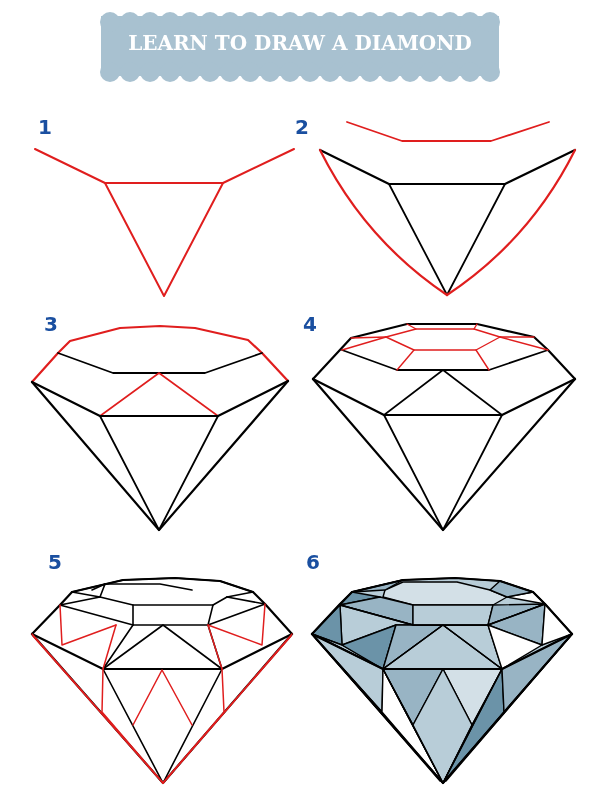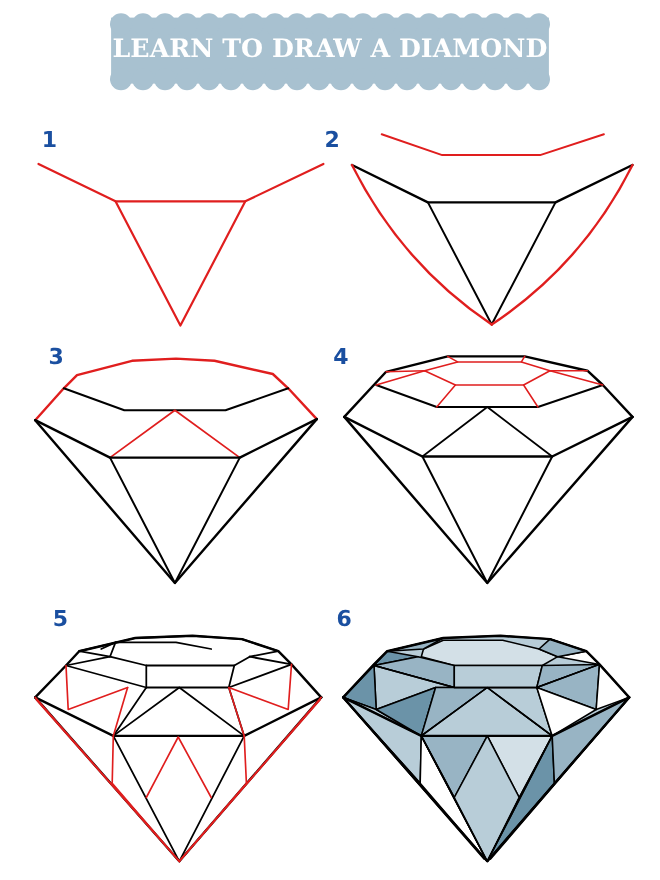--- a/index.html
+++ b/index.html
@@ -1,21 +1,21 @@
 <!DOCTYPE html>
 <html><head>
 <meta charset="utf-8">
 <style>
   html, body { margin: 0; padding: 0; background: #ffffff; }
   body { width: 600px; height: 800px; position: relative; overflow: hidden; font-family: "DejaVu Sans", sans-serif; }
   .banner { position: absolute; left: 0; top: 0; width: 600px; height: 100px; }
   .banner svg { position: absolute; left: 0; top: 0; }
   .banner-title {
     position: absolute; left: 100px; top: 31px; width: 400px; text-align: center;
-    font-family: "DejaVu Serif", serif; font-weight: bold; font-size: 23px; color: #ffffff;
+    font-family: "DejaVu Serif", serif; font-weight: bold; font-size: 20px; color: #ffffff;
     letter-spacing: 0px; white-space: nowrap;
   }
   .step-num {
     position: absolute; font-family: "DejaVu Sans", sans-serif; font-weight: bold;
     font-size: 20px; color: #1a4fa0;
   }
   .art { position: absolute; left: 0; top: 0; }
 </style>
 </head>
 <body>

